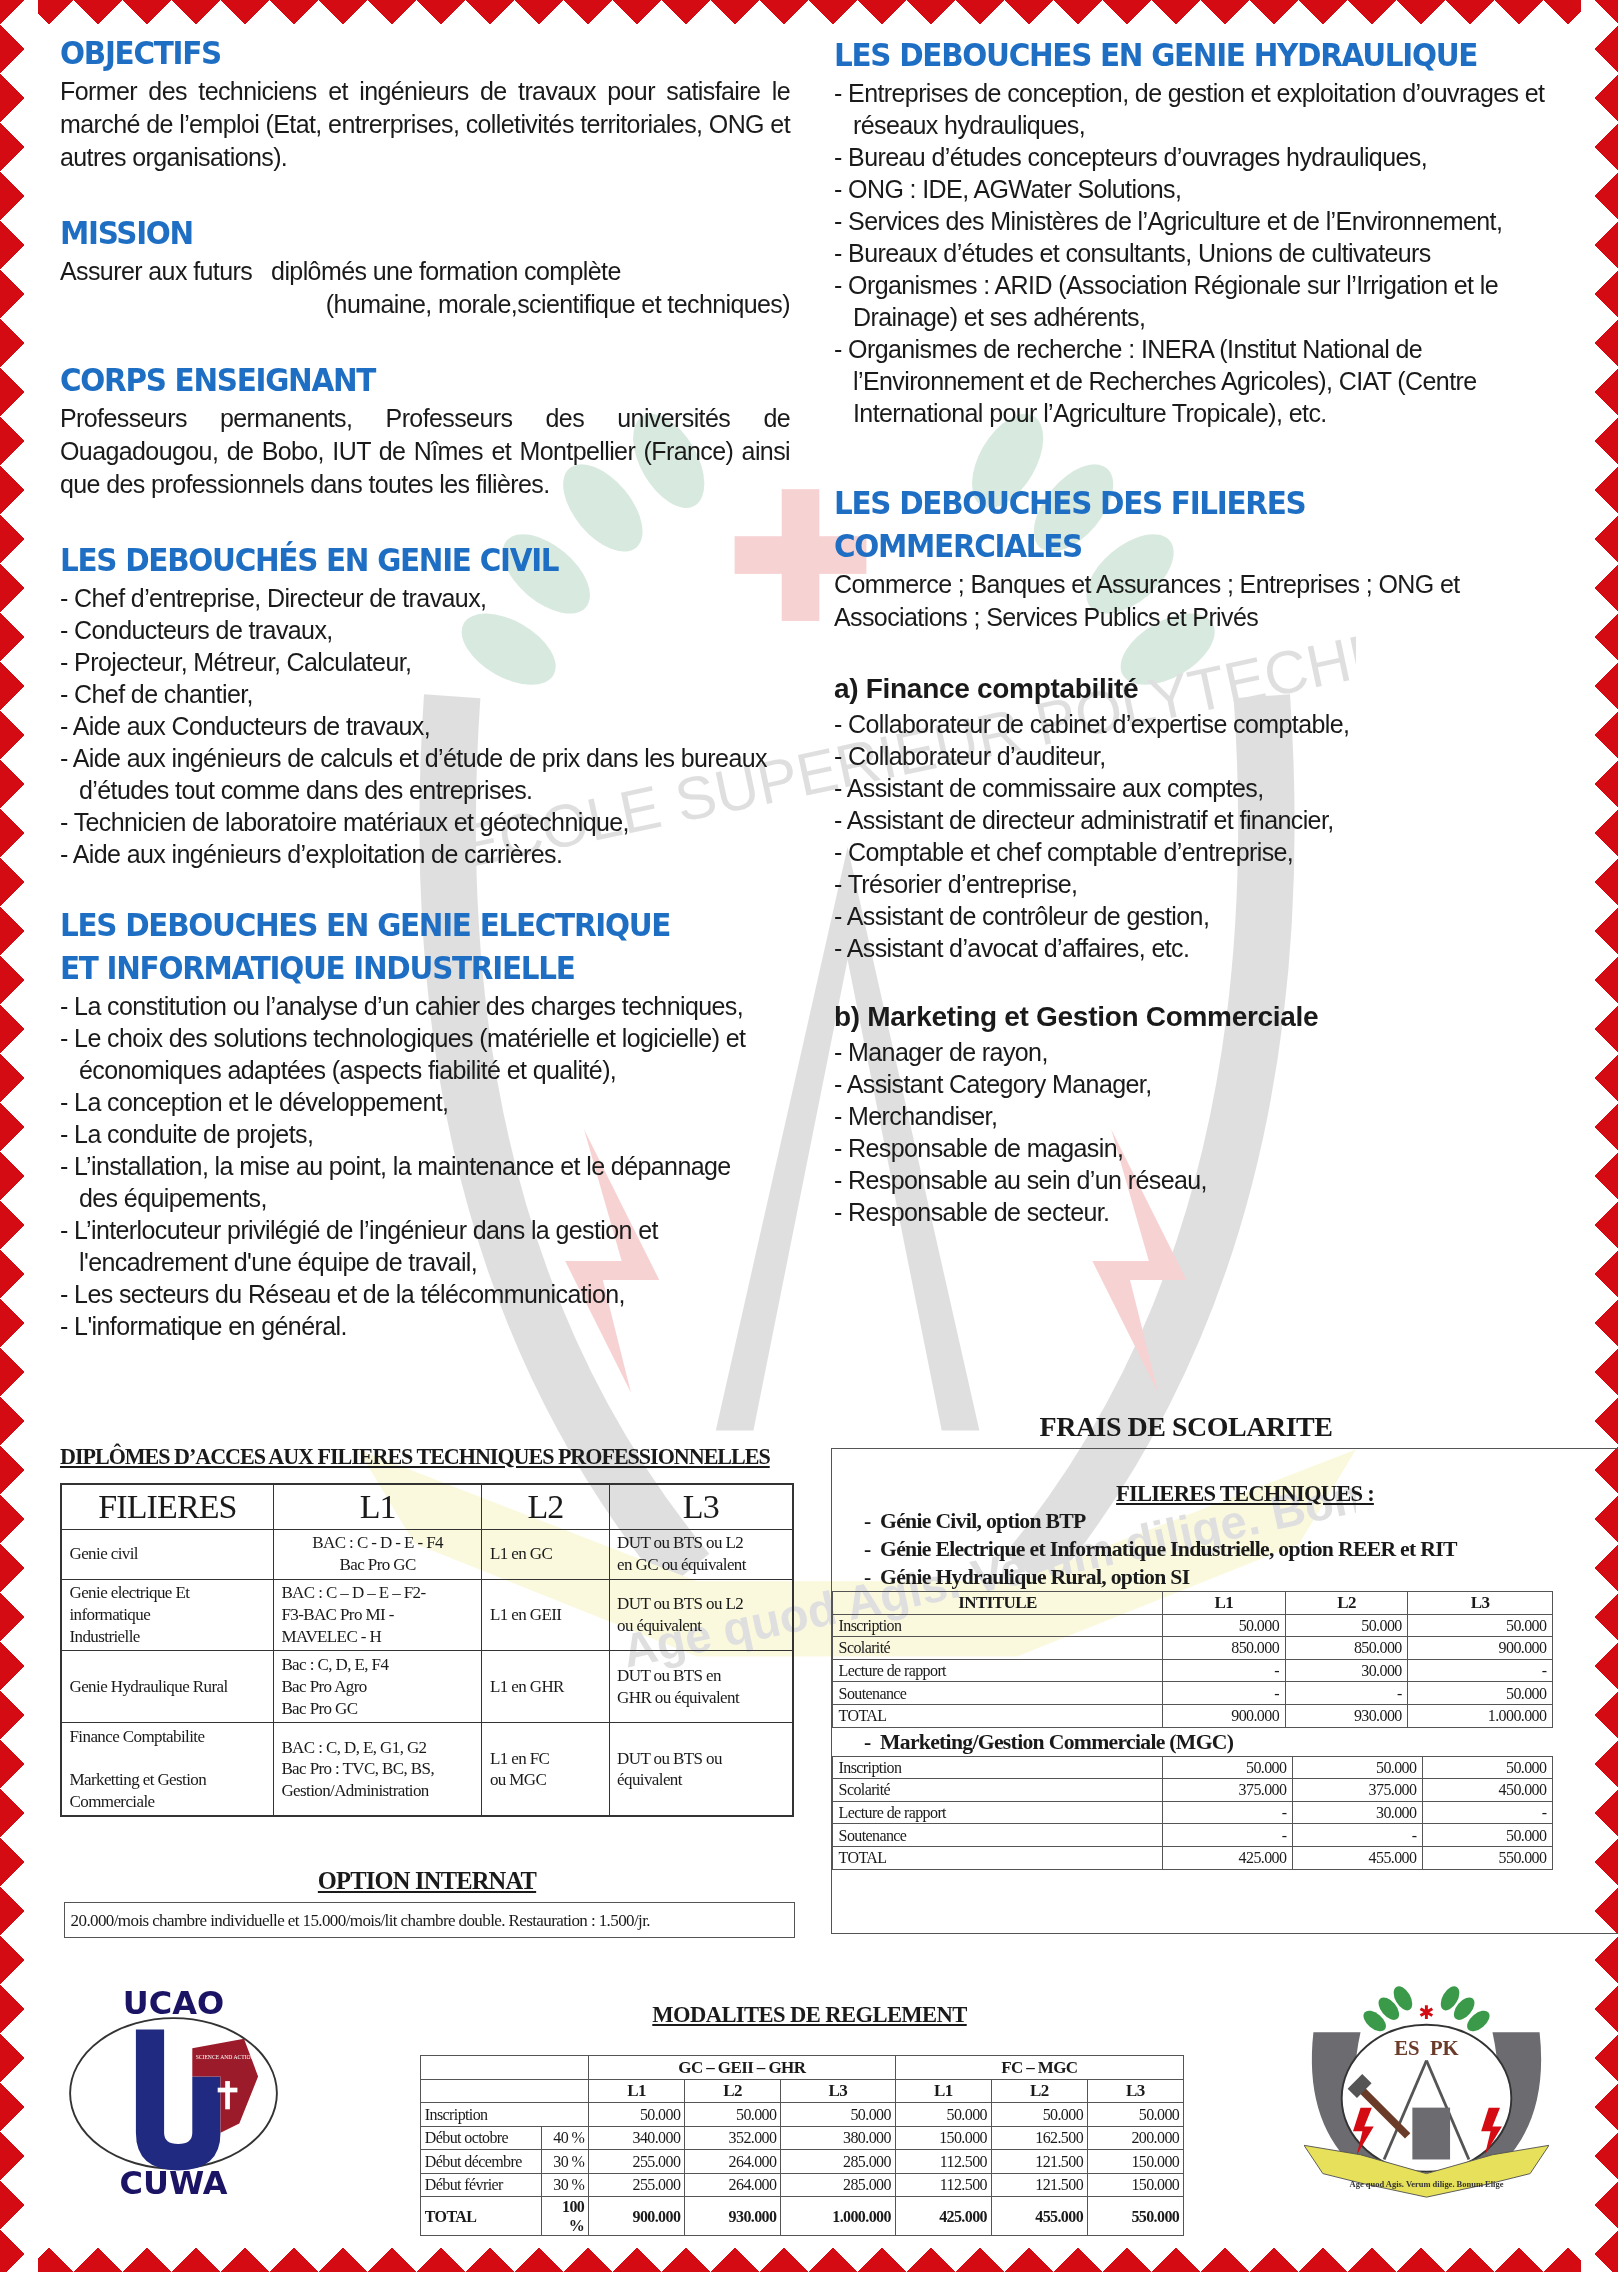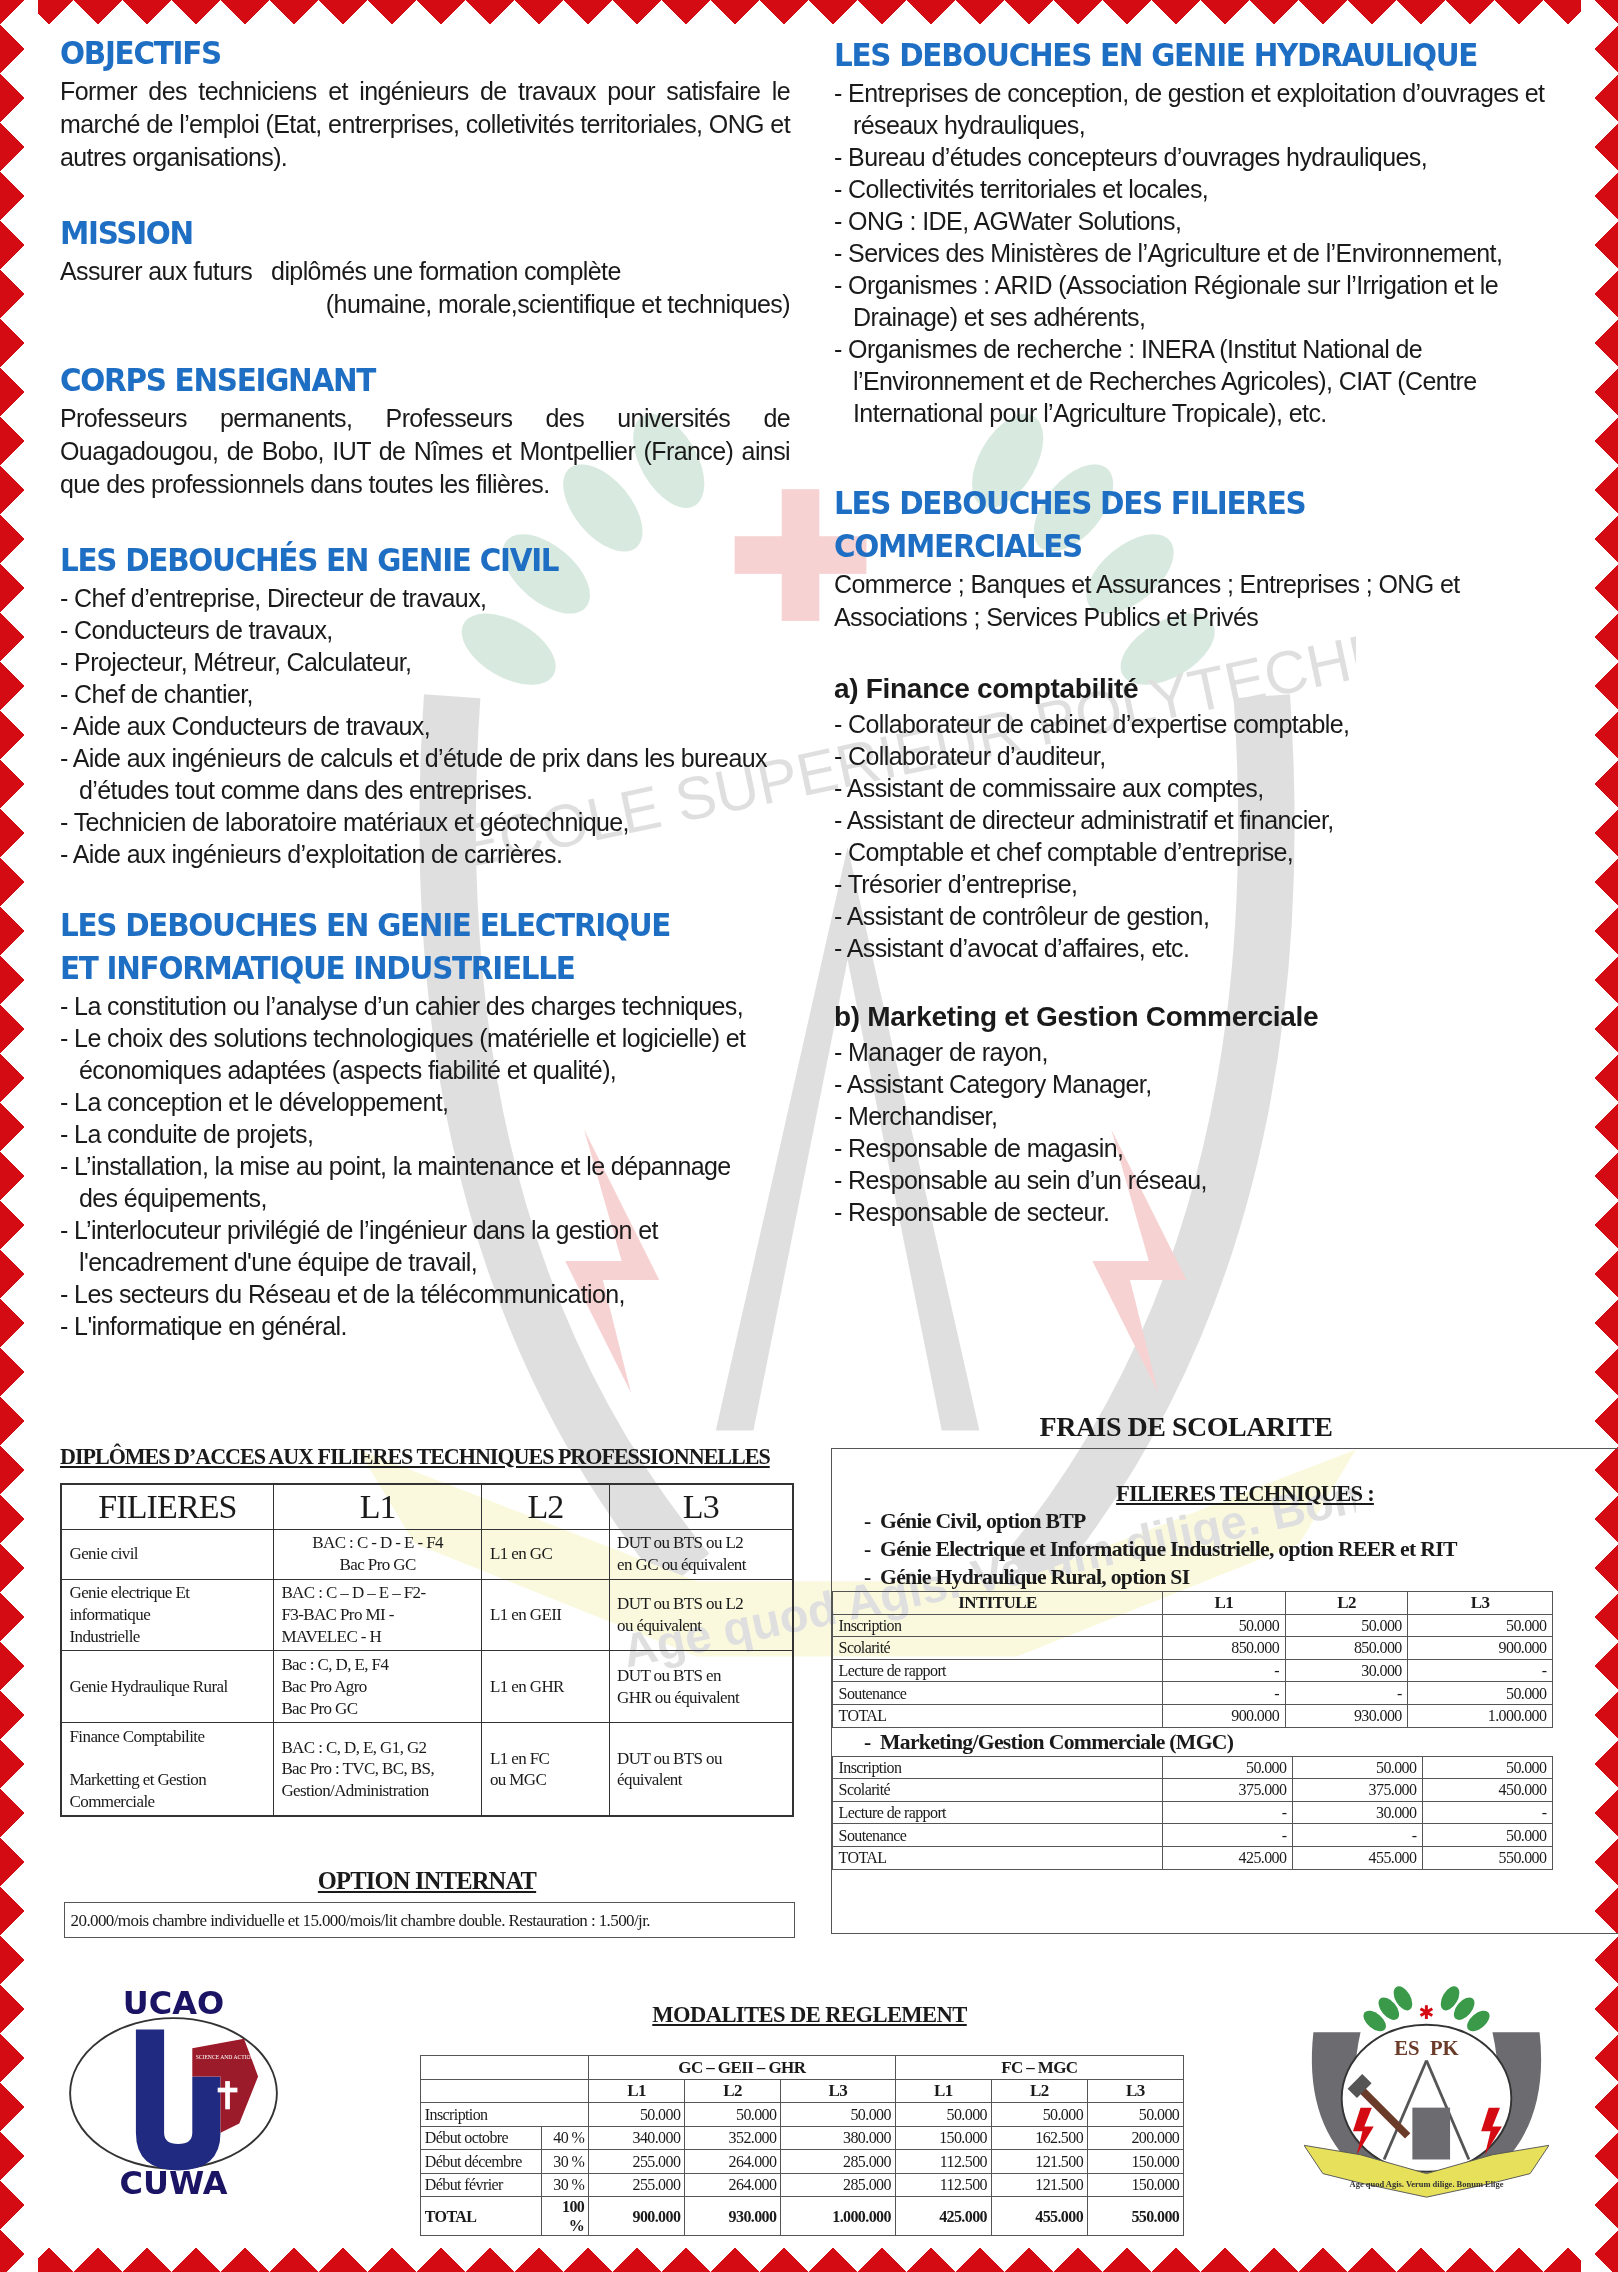--- a/index.html
+++ b/index.html
@@ -155,23 +155,23 @@
     </ul>
   </section>
 </div>
 
 <div class="col col-right">
   <section>
     <h2 class="sec">LES DEBOUCHES EN GENIE HYDRAULIQUE</h2>
     <ul class="dash">
       <li>Entreprises de conception, de gestion et exploitation d’ouvrages et réseaux hydrauliques,</li>
       <li>Bureau d’études concepteurs d’ouvrages hydrauliques,</li>
-      <li>Collectivités territoriales et locales,</li>
       <li>ONG : IDE, AGWater Solutions,</li>
       <li>Services des Ministères de l’Agriculture et de l’Environnement,</li>
+      <li>Bureaux d’études et consultants, Unions de cultivateurs</li>
       <li>Organismes : ARID (Association Régionale sur l’Irrigation et le Drainage) et ses adhérents,</li>
       <li>Organismes de recherche : INERA (Institut National de l’Environnement et de Recherches Agricoles), CIAT (Centre International pour l’Agriculture Tropicale), etc.</li>
     </ul>
   </section>
 
   <section style="margin-top:53px">
     <h2 class="sec">LES DEBOUCHES DES FILIERES</h2>
     <h2 class="sec">COMMERCIALES</h2>
     <p class="body" style="text-align:left">Commerce ; Banques et Assurances ; Entreprises ; ONG et Associations ; Services Publics et Privés</p>
 

